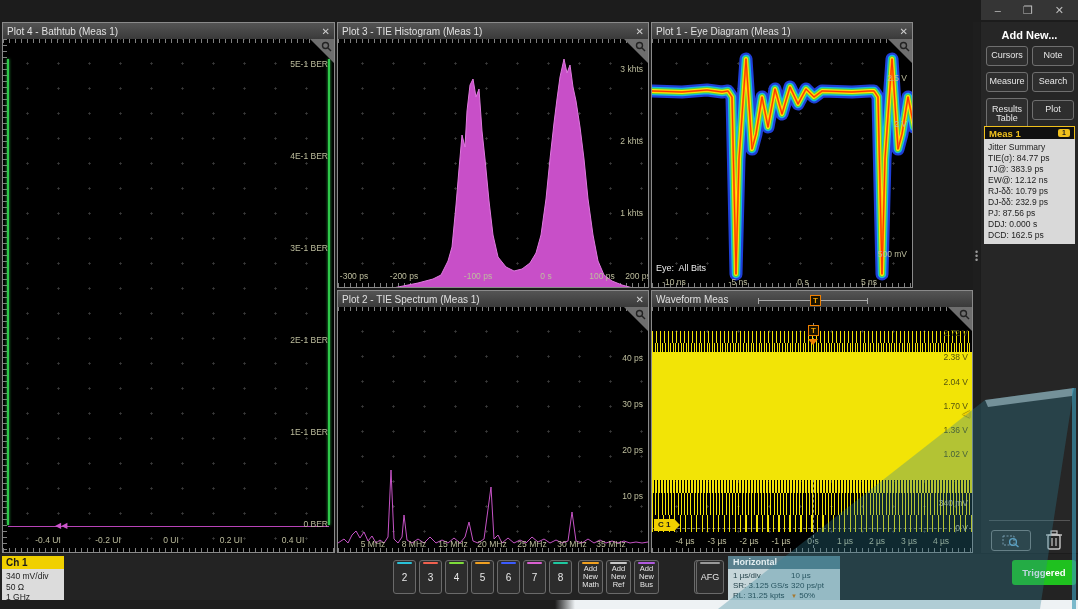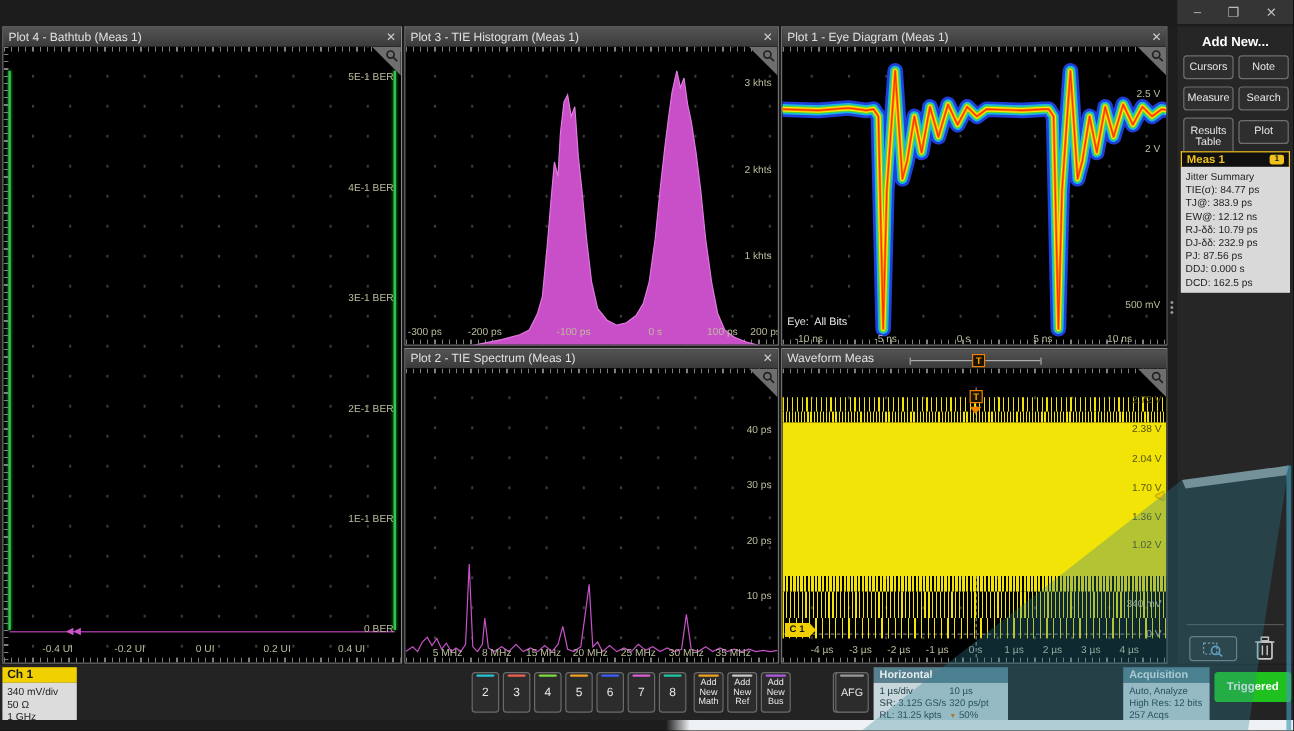--- a/index.html
+++ b/index.html
@@ -157,21 +157,21 @@
       <span class="xlab" style="left:234px;top:232px;">30 MHz</span>
       <span class="xlab" style="left:273px;top:232px;">35 MHz</span>
       <div class="zoomcorner"></div>
       <svg class="zoomglyph" width="11" height="11">
           <circle cx="4.5" cy="4.5" r="3" fill="none" stroke="#222" stroke-width="1.4"></circle>
           <line x1="7" y1="7" x2="10" y2="10" stroke="#222" stroke-width="1.4"></line>
         </svg>
     </div>
   </div>
 
-  <div class="panel" style="left:651px;top:22px;width:322px;height:266px;">
+  <div class="panel" style="left:651px;top:22px;width:262px;height:266px;">
     <div class="ptitle">
       <span>Plot 1 - Eye Diagram (Meas 1)</span>
       <span class="pclose">✕</span>
     </div>
     <div class="plot">
       <div class="dots"></div>
       <div class="tick-top"></div>
       <div class="tick-bottom"></div>
       <svg width="320" height="249" style="position:absolute;left:0;top:0;">
         <g fill="none" stroke-linejoin="round" stroke-linecap="round">
@@ -360,28 +360,20 @@
       <div class="bp-h">Horizontal</div>
       <div class="bp-b" style="display:grid;grid-template-columns:58px auto;">
         <span>1 µs/div</span>
           <span>10 µs</span>
         <span>SR: 3.125 GS/s</span>
           <span>320 ps/pt</span>
         <span>RL: 31.25 kpts</span>
           <span><span style="color:#e07800;font-size:6px;">▼</span> <span>50%</span></span>
       </div>
     </div>
-    <div class="bpanel" style="left:936px;width:72px;">
-      <div class="bp-h">Acquisition</div>
-      <div class="bp-b">
-        <div>Auto,  Analyze</div>
-        <div>High Res: 12 bits</div>
-        <div>257 Acqs</div>
-      </div>
-    </div>
     <div class="triggered">Triggered</div>
   </div>
 
   <div style="position:absolute;left:0;top:600px;width:1078px;height:9px;background:linear-gradient(90deg,#1d1d1d 0 555px,#eef2f4 575px 100%);"></div>
 
   <svg class="swoosh" width="1078" height="609">
     <polygon points="985,400 1074,388 1040,609 718,609" fill="#2e7f96" opacity="0.32"></polygon>
     <polygon points="985,400 1074,388 1072,396 988,407" fill="#bfe0ea" opacity="0.5"></polygon>
     <rect x="1072" y="388" width="4" height="221" fill="#3d9ab5" opacity="0.65"></rect>
   </svg>

